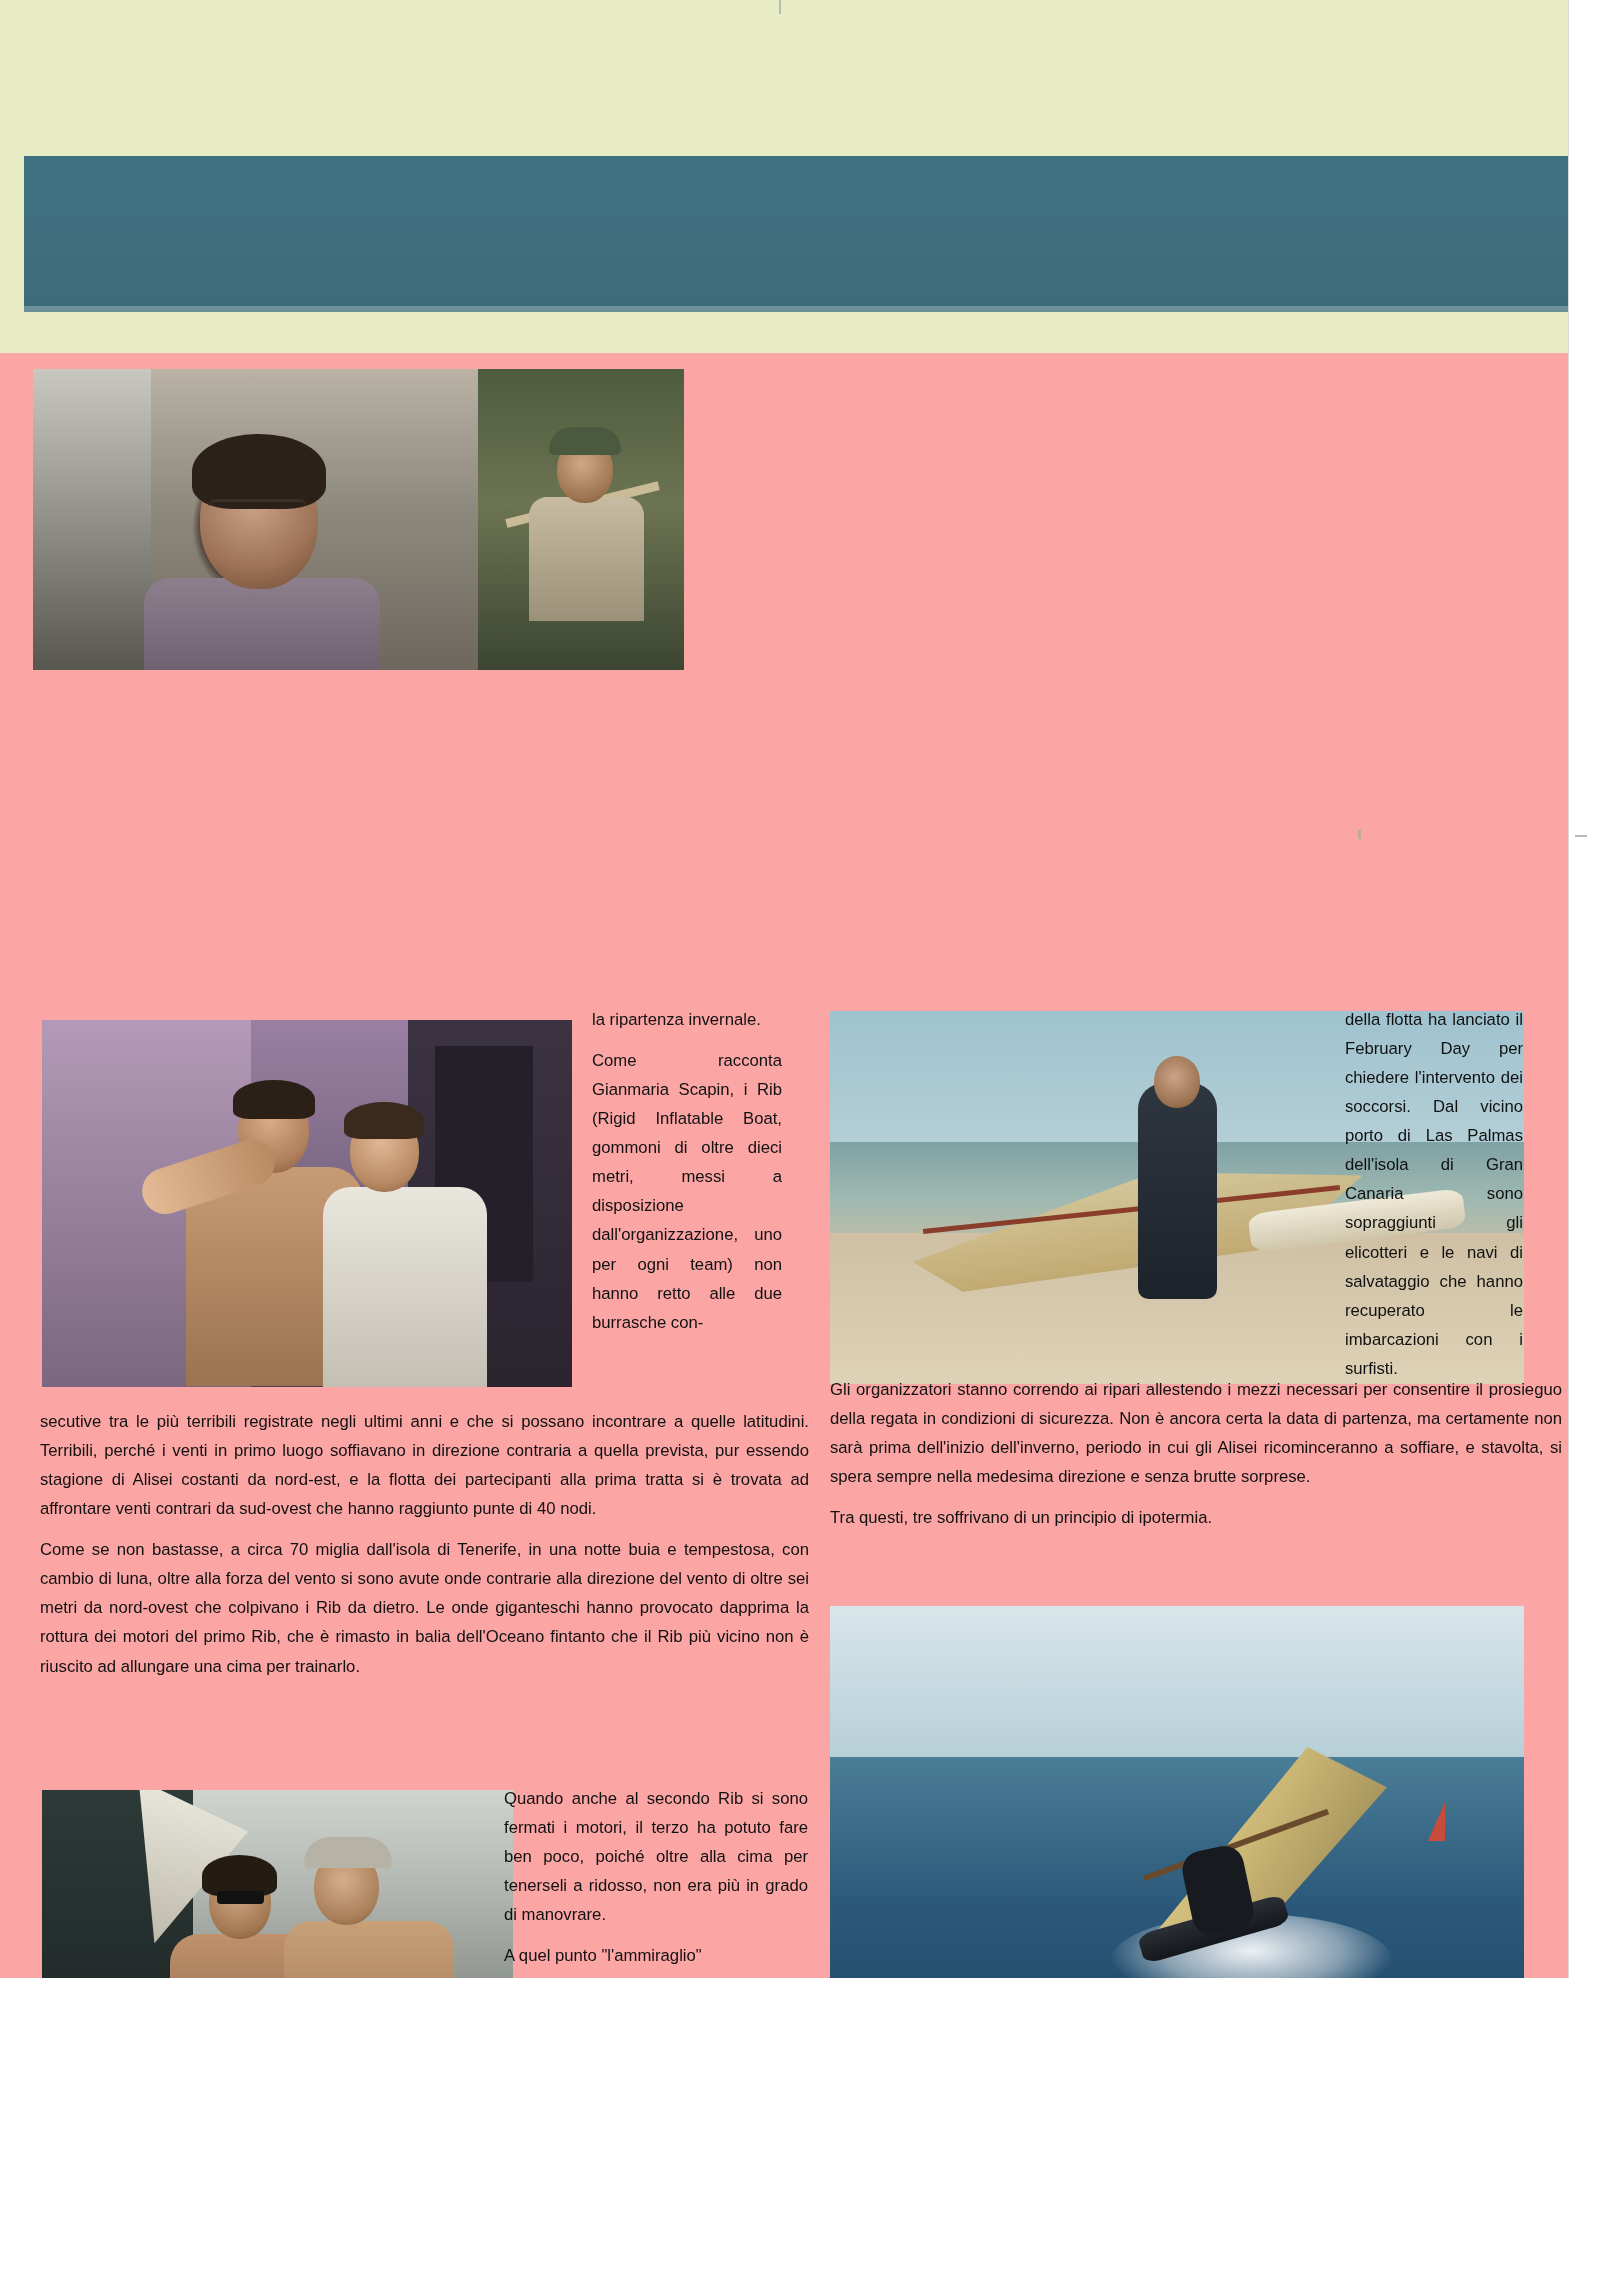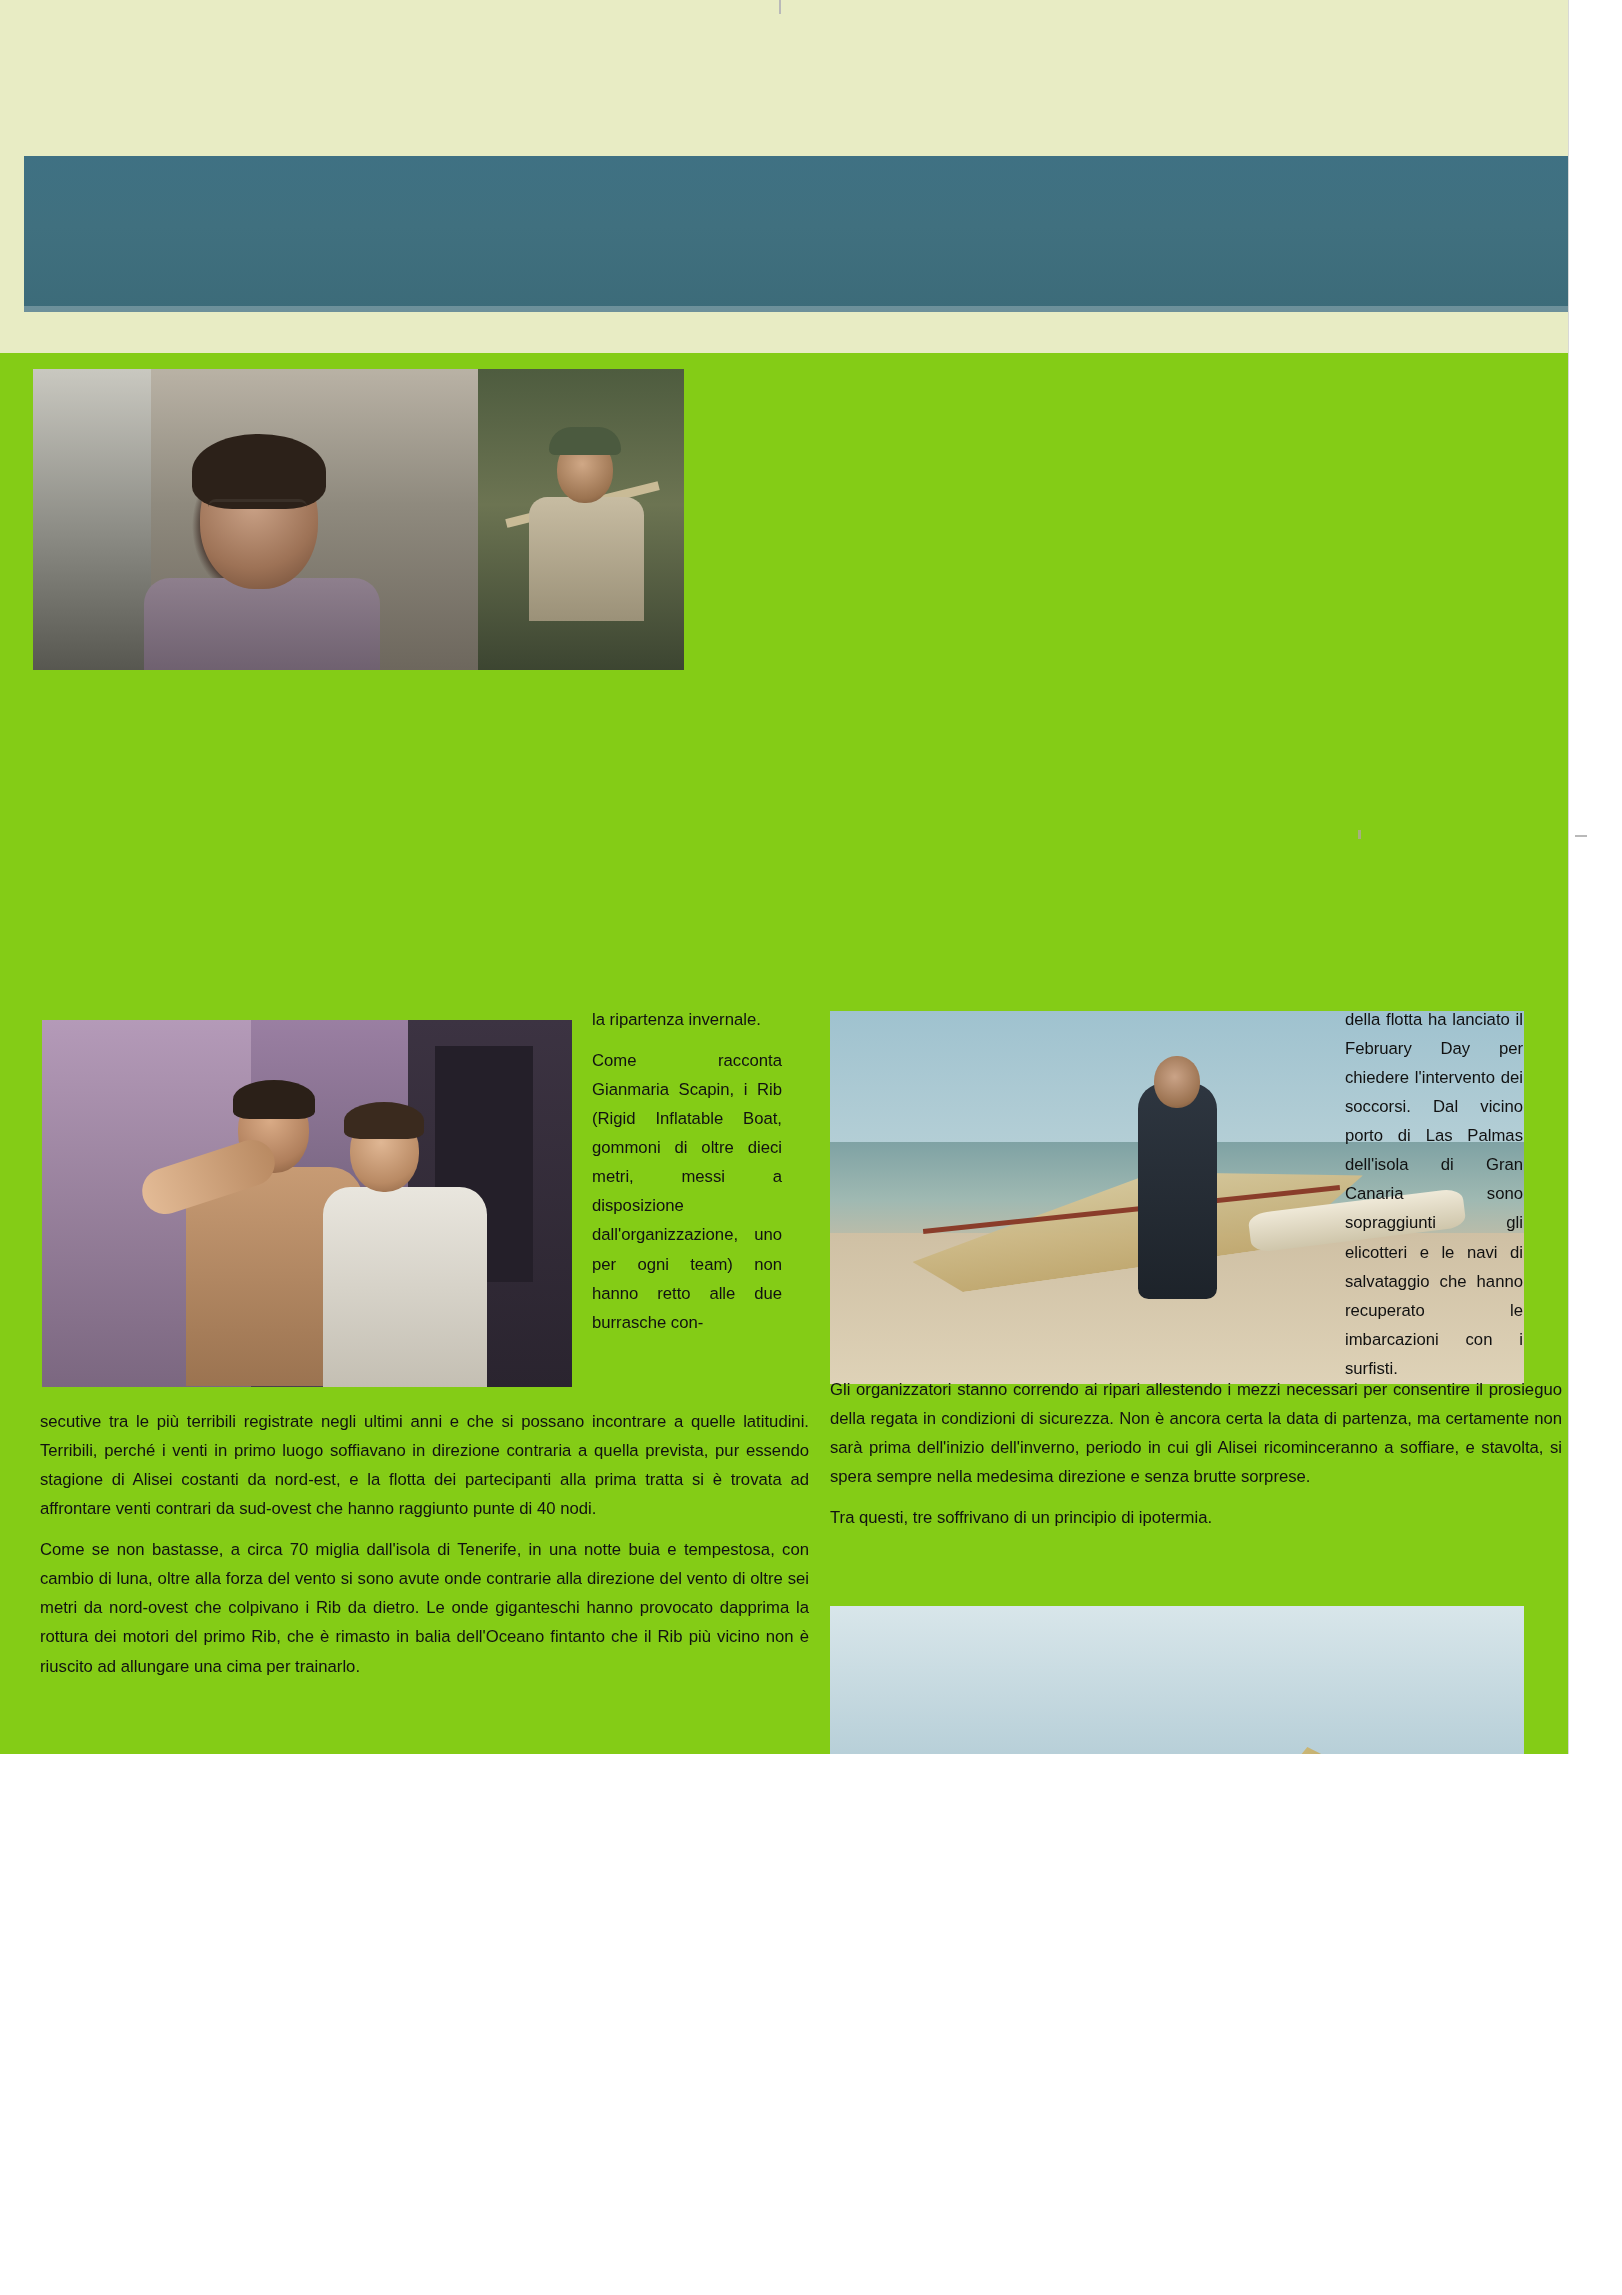--- a/index.html
+++ b/index.html
@@ -6,22 +6,22 @@
     margin: 0;
     padding: 0;
     background: #ffffff;
   }
   body {
     font-family: "Liberation Sans", sans-serif;
   }
   #page {
     position: relative;
     width: 1623px;
-    height: 1754px;
-    background: #84cc16;
+    height: 1978px;
+    background: #fca5a5;
     overflow: hidden;
   }
 
   
   .band-top-cream {
     position: absolute;
     left: 0; top: 0;
     width: 1568px; height: 353px;
     background: #e8ecc4;
   }
@@ -486,17 +486,22 @@
   <p>secutive tra le più terribili registrate negli ultimi anni e che si possano incontrare a quelle latitudini. Terribili, perché i venti in primo luogo soffiavano in direzione contraria a quella prevista, pur essendo stagione di Alisei costanti da nord-est, e la flotta dei partecipanti alla prima tratta si è trovata ad affrontare venti contrari da sud-ovest che hanno raggiunto punte di 40 nodi.</p>
       <p>Come se non bastasse, a circa 70 miglia dall'isola di Tenerife, in una notte buia e tempestosa, con cambio di luna, oltre alla forza del vento si sono avute onde contrarie alla direzione del vento di oltre sei metri da nord-ovest che colpivano i Rib da dietro. Le onde giganteschi hanno provocato dapprima la rottura dei motori del primo Rib, che è rimasto in balia dell'Oceano fintanto che il Rib più vicino non è riuscito ad allungare una cima per trainarlo.</p>
     </div>
 
   <div class="col col-wide-right">
 
   <p>Gli organizzatori stanno correndo ai ripari allestendo i mezzi necessari per consentire il prosieguo della regata in condizioni di sicurezza. Non è ancora certa la data di partenza, ma certamente non sarà prima dell'inizio dell'inverno, periodo in cui gli Alisei ricominceranno a soffiare, e stavolta, si spera sempre nella medesima direzione e senza brutte sorprese.</p>
       <p>Tra questi, tre soffrivano di un principio di ipotermia.</p>
     </div>
 
+  <div class="col col-quote">
+
+  <p>Quando anche al secondo Rib si sono fermati i motori, il terzo ha potuto fare ben poco, poiché oltre alla cima per tenerseli a ridosso, non era più in grado di manovrare.</p>
+      <p>A quel punto "l'ammiraglio"</p>
+    </div>
 
   <div class="page-number">65</div>
 
 </div>
 
 
 </body></html>

